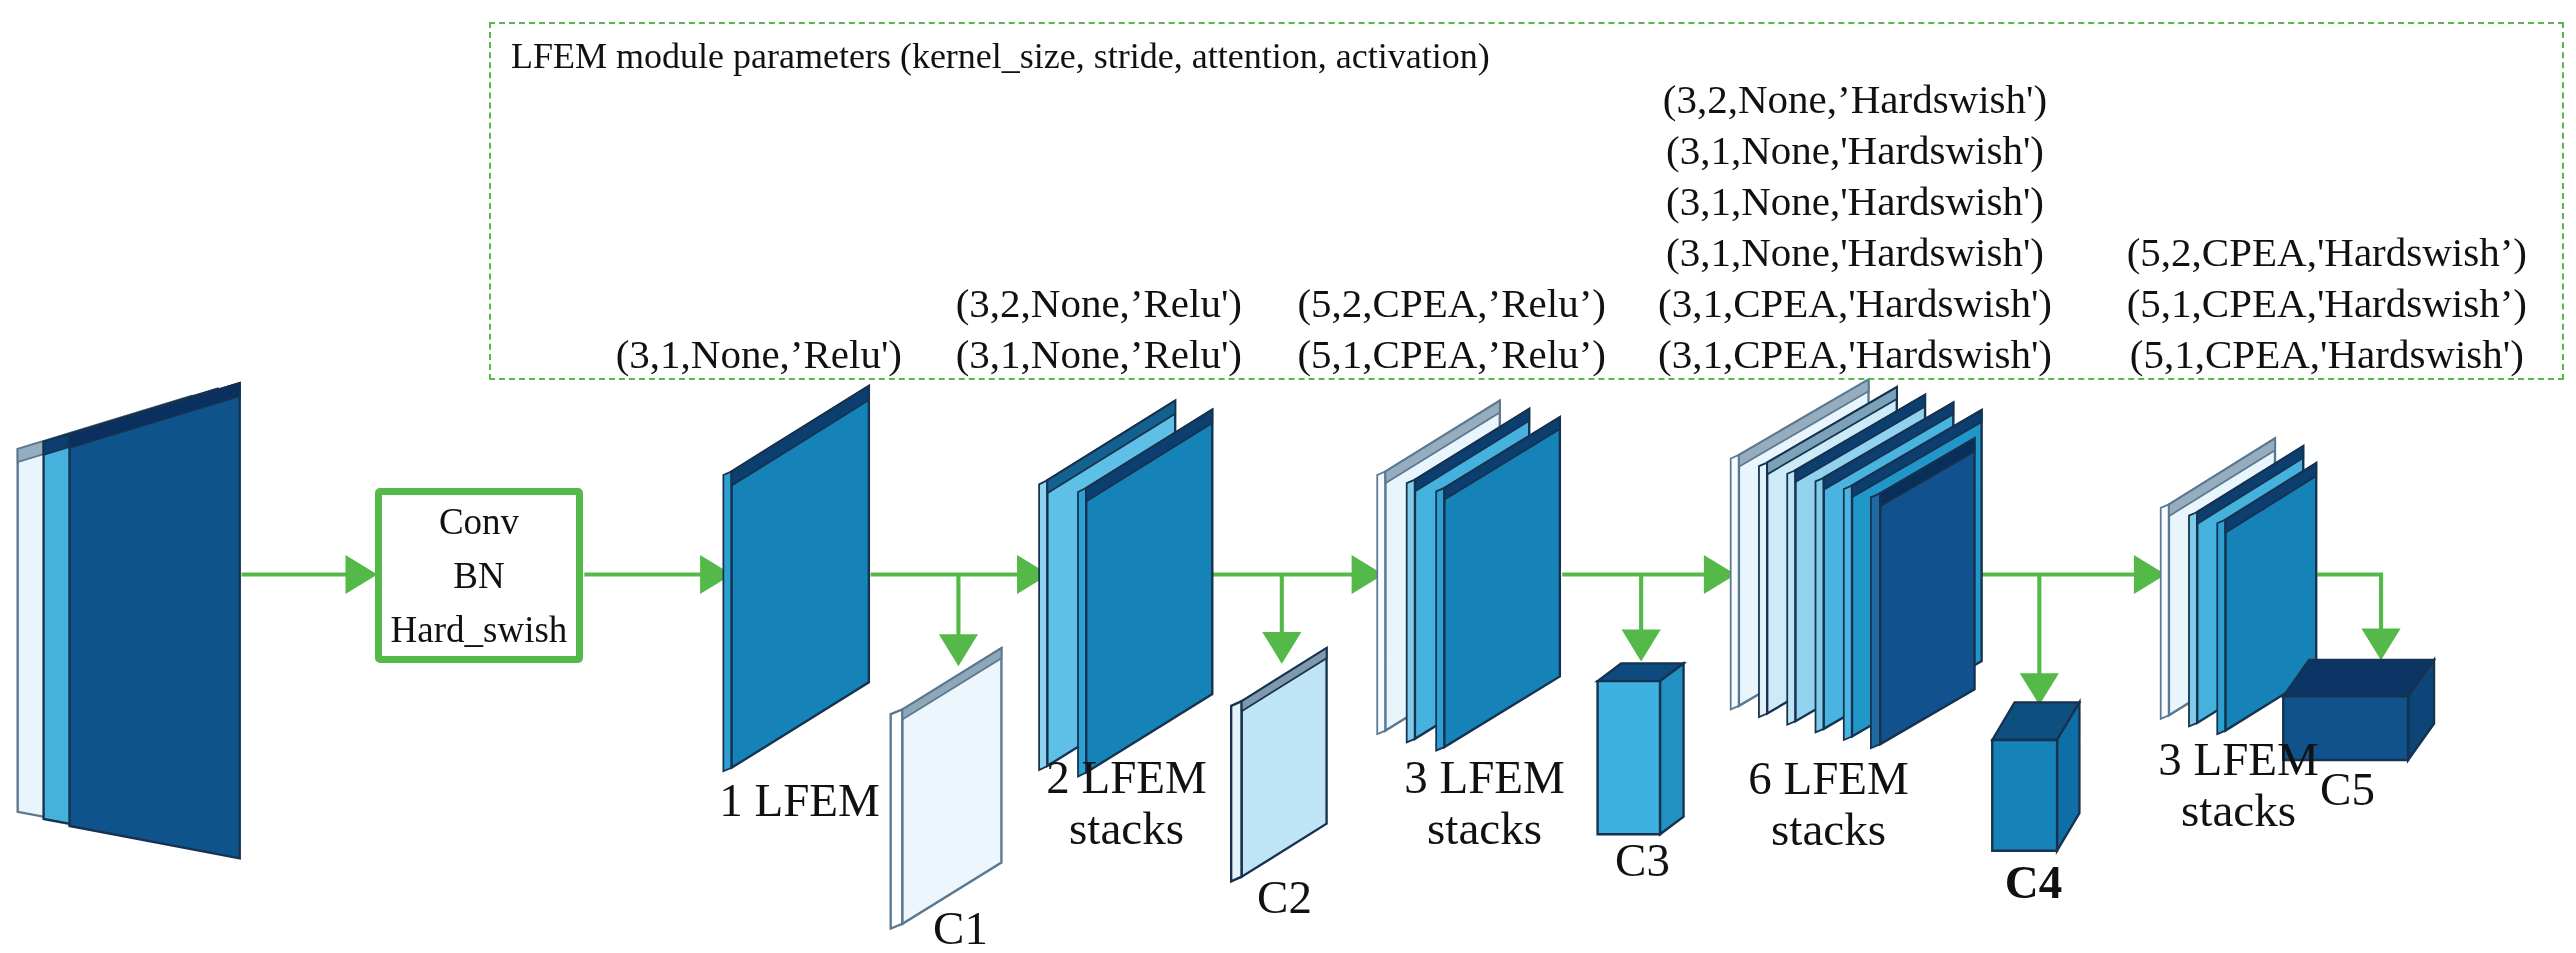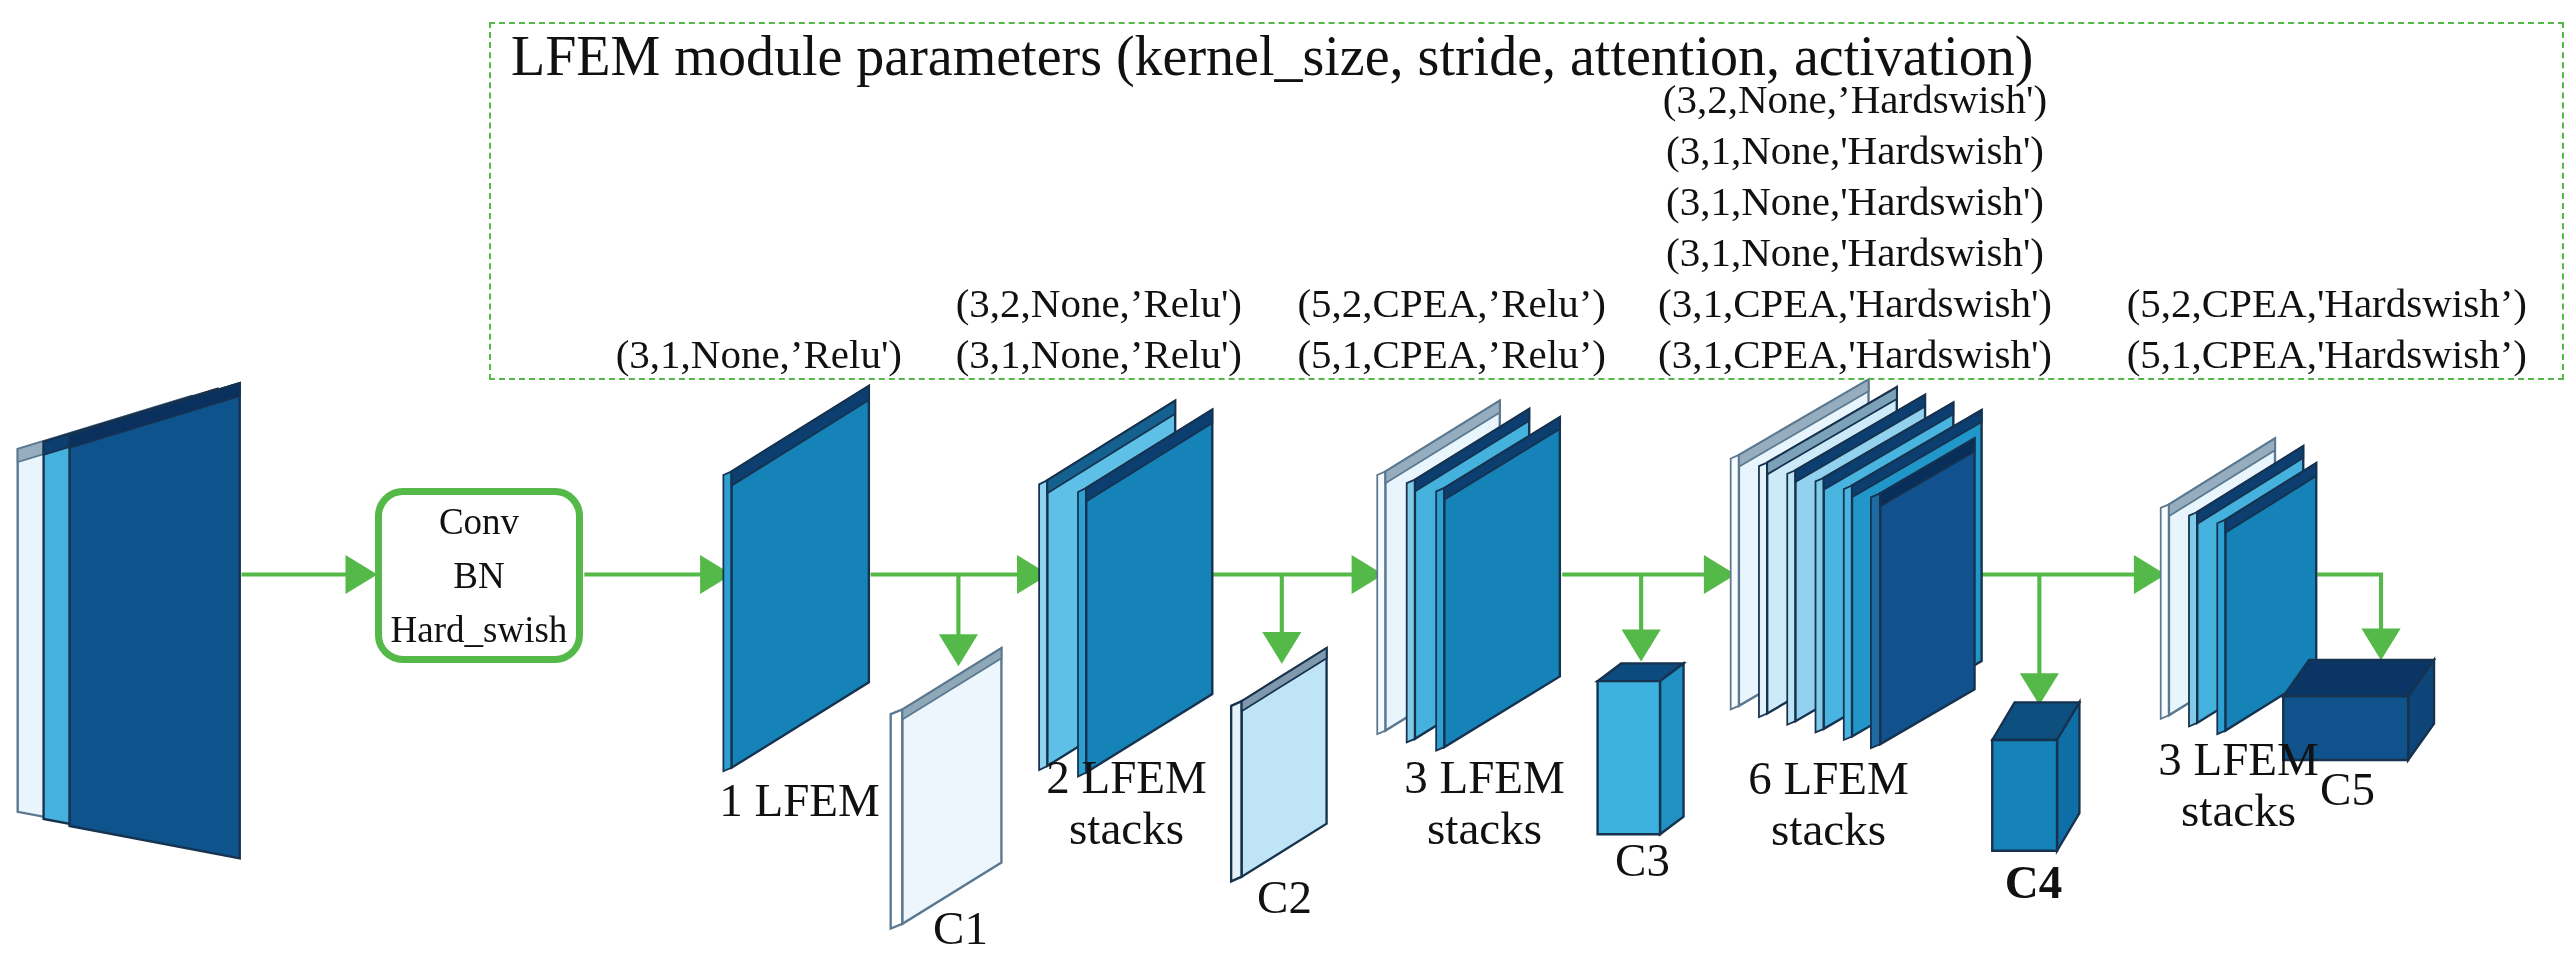--- a/index.html
+++ b/index.html
@@ -11,29 +11,29 @@
     font-family:"Liberation Serif","DejaVu Serif",serif;
     color:#111111;
   }
   #shapes{position:absolute;left:0;top:0;width:2576px;height:954px;}
   .params-box{
     position:absolute;left:489px;top:22.4px;width:2075px;height:358px;
     border:2.9px dashed var(--green);border-radius:1.2px;box-sizing:border-box;
   }
   .params-title{
     position:absolute;left:511px;top:31px;
-    font-size:56px;line-height:51px;white-space:nowrap;
+    font-size:36px;line-height:51px;white-space:nowrap;
   }
   .param-col{
     position:absolute;bottom:574px;
     font-size:41px;line-height:51px;text-align:center;white-space:nowrap;
   }
   .conv-box{
     position:absolute;left:375px;top:488px;width:208px;height:175px;
-    box-sizing:border-box;border:7.7px solid var(--green);border-radius:28px;
+    box-sizing:border-box;border:7.7px solid var(--green);border-radius:5px;
     background:#ffffff;display:flex;flex-direction:column;
     align-items:center;justify-content:center;
     font-size:37px;line-height:54px;text-align:center;
   }
   .stage-label{
     position:absolute;width:259px;text-align:center;
     font-size:47px;line-height:51px;white-space:nowrap;
   }
   .out-label{
     position:absolute;width:153px;text-align:center;
@@ -202,20 +202,21 @@
     <div>(3,2,None,’Hardswish')</div>
     <div>(3,1,None,'Hardswish')</div>
     <div>(3,1,None,'Hardswish')</div>
     <div>(3,1,None,'Hardswish')</div>
     <div>(3,1,CPEA,'Hardswish')</div>
     <div>(3,1,CPEA,'Hardswish')</div>
   </div>
   <div class="param-col" style="right:49px;margin-top:24px;">
     <div>(5,2,CPEA,'Hardswish’)</div>
     <div>(5,1,CPEA,'Hardswish’)</div>
+    <div>(5,1,CPEA,'Hardswish')</div>
   </div>
 
   <div class="conv-box">
     <div>Conv</div>
     <div>BN</div>
     <div>Hard_swish</div>
   </div>
 
   <div class="stage-label" style="left:670px;top:775px;">
     <div>1 LFEM</div>

